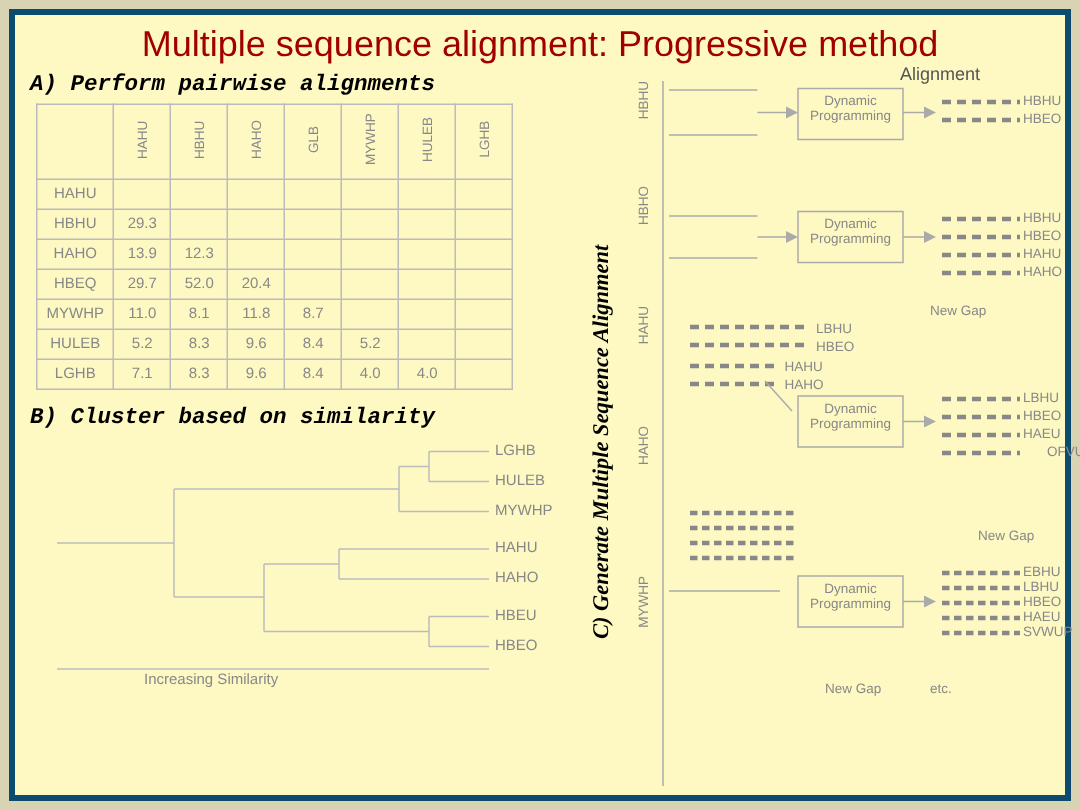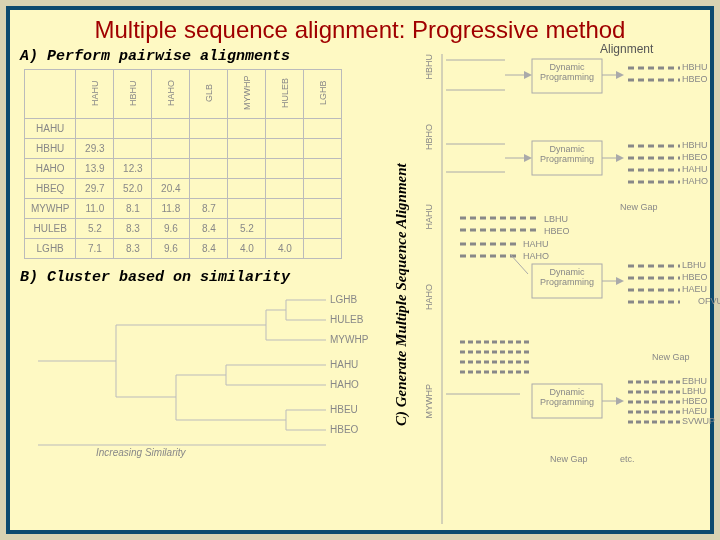--- a/index.html
+++ b/index.html
@@ -71,21 +71,20 @@
     position: absolute;
     font-size: 10px;
     color: #888;
   }
   .dendro svg { position: absolute; left: 0; top: 0; }
   .dendro-caption {
     position: absolute;
     bottom: 2px; left: 70px;
     font-size: 10px;
     color: #888;
-    font-style: italic;
   }
   .vert-label {
     position: absolute;
     left: 383px; top: 60px;
     width: 20px; height: 450px;
     writing-mode: vertical-rl;
     transform: rotate(180deg);
     font-weight: bold;
     font-style: italic;
     font-size: 15px;

